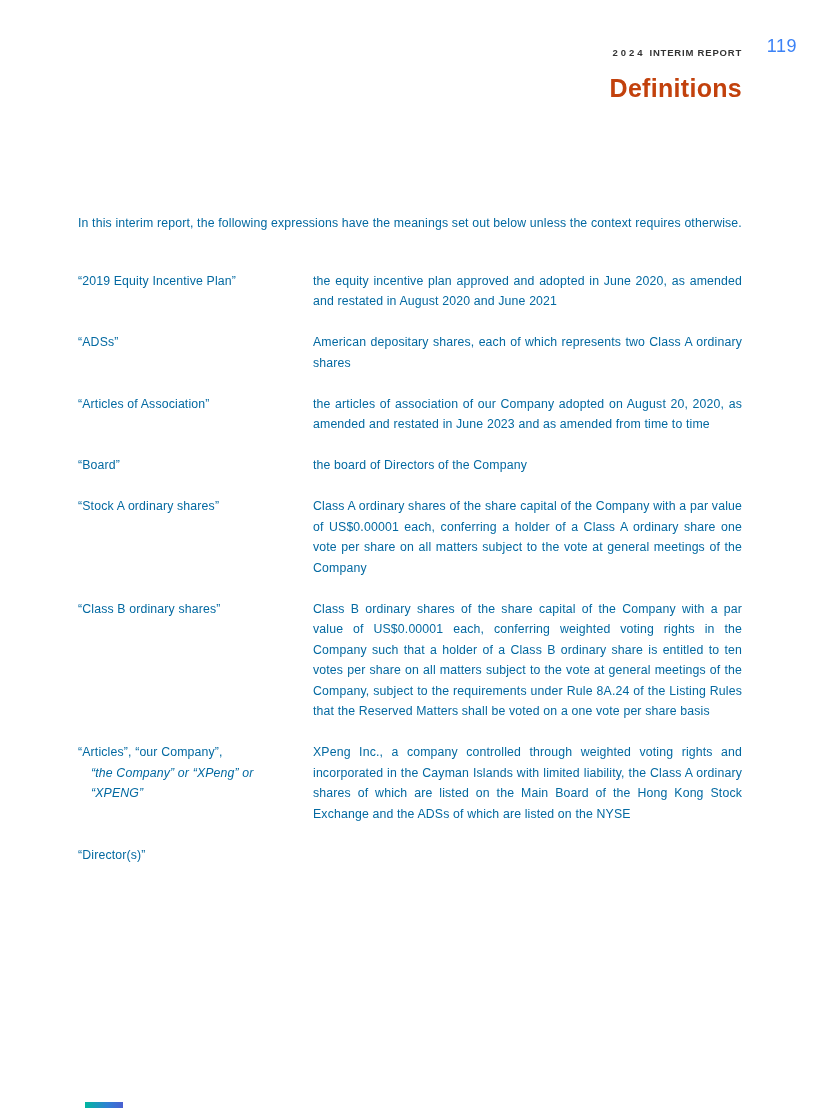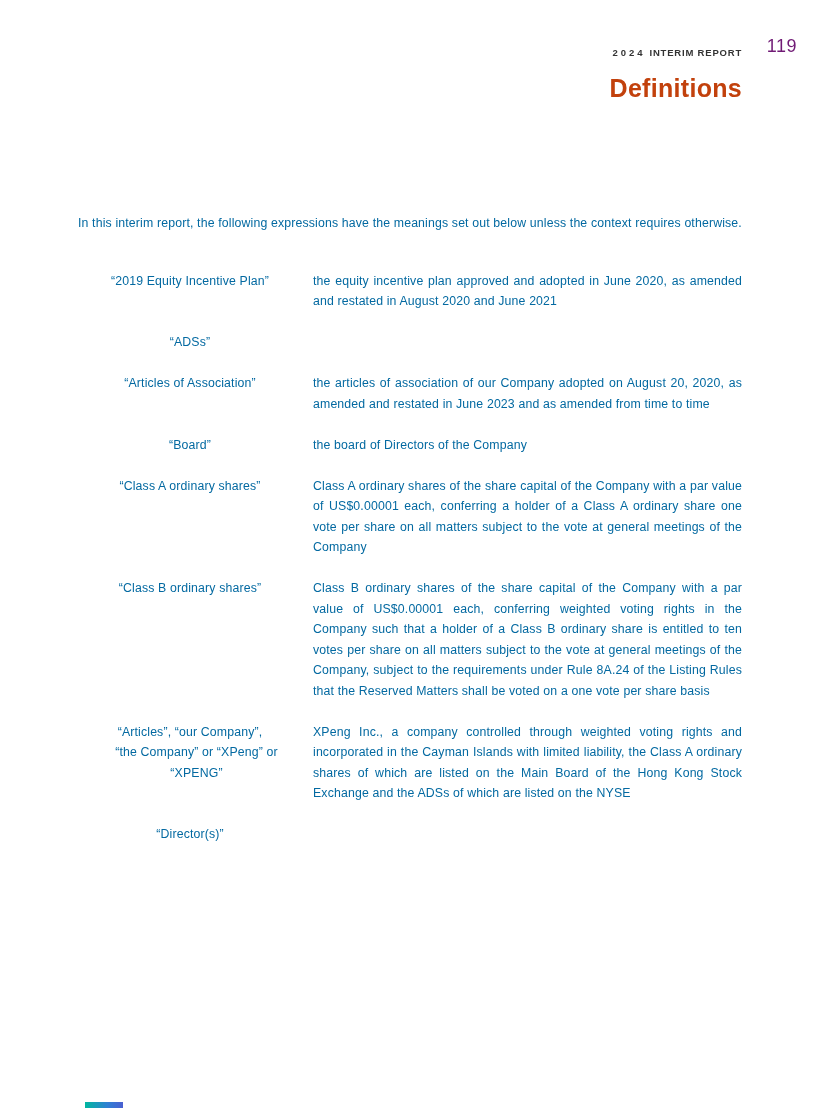--- a/index.html
+++ b/index.html
@@ -22,21 +22,21 @@
   }
 
   
   .page-number {
     position: absolute;
     top: 36px;
     right: 23px;
     font-size: 18px;
     font-weight: 400;
     letter-spacing: 0.5px;
-    color: #701a75;
+    color: #3b82f6;
   }
   .report-label {
     position: absolute;
     top: 47px;
     right: 78px;
     font-size: 9.5px;
     font-weight: 700;
     color: #333333;
     white-space: nowrap;
   }
@@ -75,24 +75,24 @@
   .entry {
     display: flex;
     align-items: flex-start;
     margin-bottom: 20.5px;
   }
   .term {
     width: 235px;
     flex-shrink: 0;
     padding-right: 11px;
     box-sizing: border-box;
-    text-align: center;
   }
   .term-line2 {
     padding-left: 13px;
+    font-style: italic;
   }
   .term-line2:empty { display: none; }
   .def {
     flex: 1;
     text-align: justify;
   }
   .def::after { 
     content: "";
   }
 
@@ -127,39 +127,40 @@
       <div class="term">
         <div>“2019 Equity Incentive Plan”</div>
       </div>
       <div class="def">the equity incentive plan approved and adopted in June 2020, as amended and restated in August 2020 and June 2021</div>
     </div>
 
     <div class="entry">
       <div class="term">
         <div>“ADSs”</div>
       </div>
+      <div class="def">American depositary shares, each of which represents two Class A ordinary shares</div>
     </div>
 
     <div class="entry">
       <div class="term">
         <div>“Articles of Association”</div>
       </div>
       <div class="def">the articles of association of our Company adopted on August 20, 2020, as amended and restated in June 2023 and as amended from time to time</div>
     </div>
 
     <div class="entry">
       <div class="term">
         <div>“Board”</div>
       </div>
       <div class="def">the board of Directors of the Company</div>
     </div>
 
     <div class="entry">
       <div class="term">
-        <div>“Class A ordinary shares”</div>
+        <div>“Stock A ordinary shares”</div>
       </div>
       <div class="def">Class A ordinary shares of the share capital of the Company with a par value of US$0.00001 each, conferring a holder of a Class A ordinary share one vote per share on all matters subject to the vote at general meetings of the Company</div>
     </div>
 
     <div class="entry">
       <div class="term">
         <div>“Class B ordinary shares”</div>
       </div>
       <div class="def">Class B ordinary shares of the share capital of the Company with a par value of US$0.00001 each, conferring weighted voting rights in the Company such that a holder of a Class B ordinary share is entitled to ten votes per share on all matters subject to the vote at general meetings of the Company, subject to the requirements under Rule 8A.24 of the Listing Rules that the Reserved Matters shall be voted on a one vote per share basis</div>
     </div>

